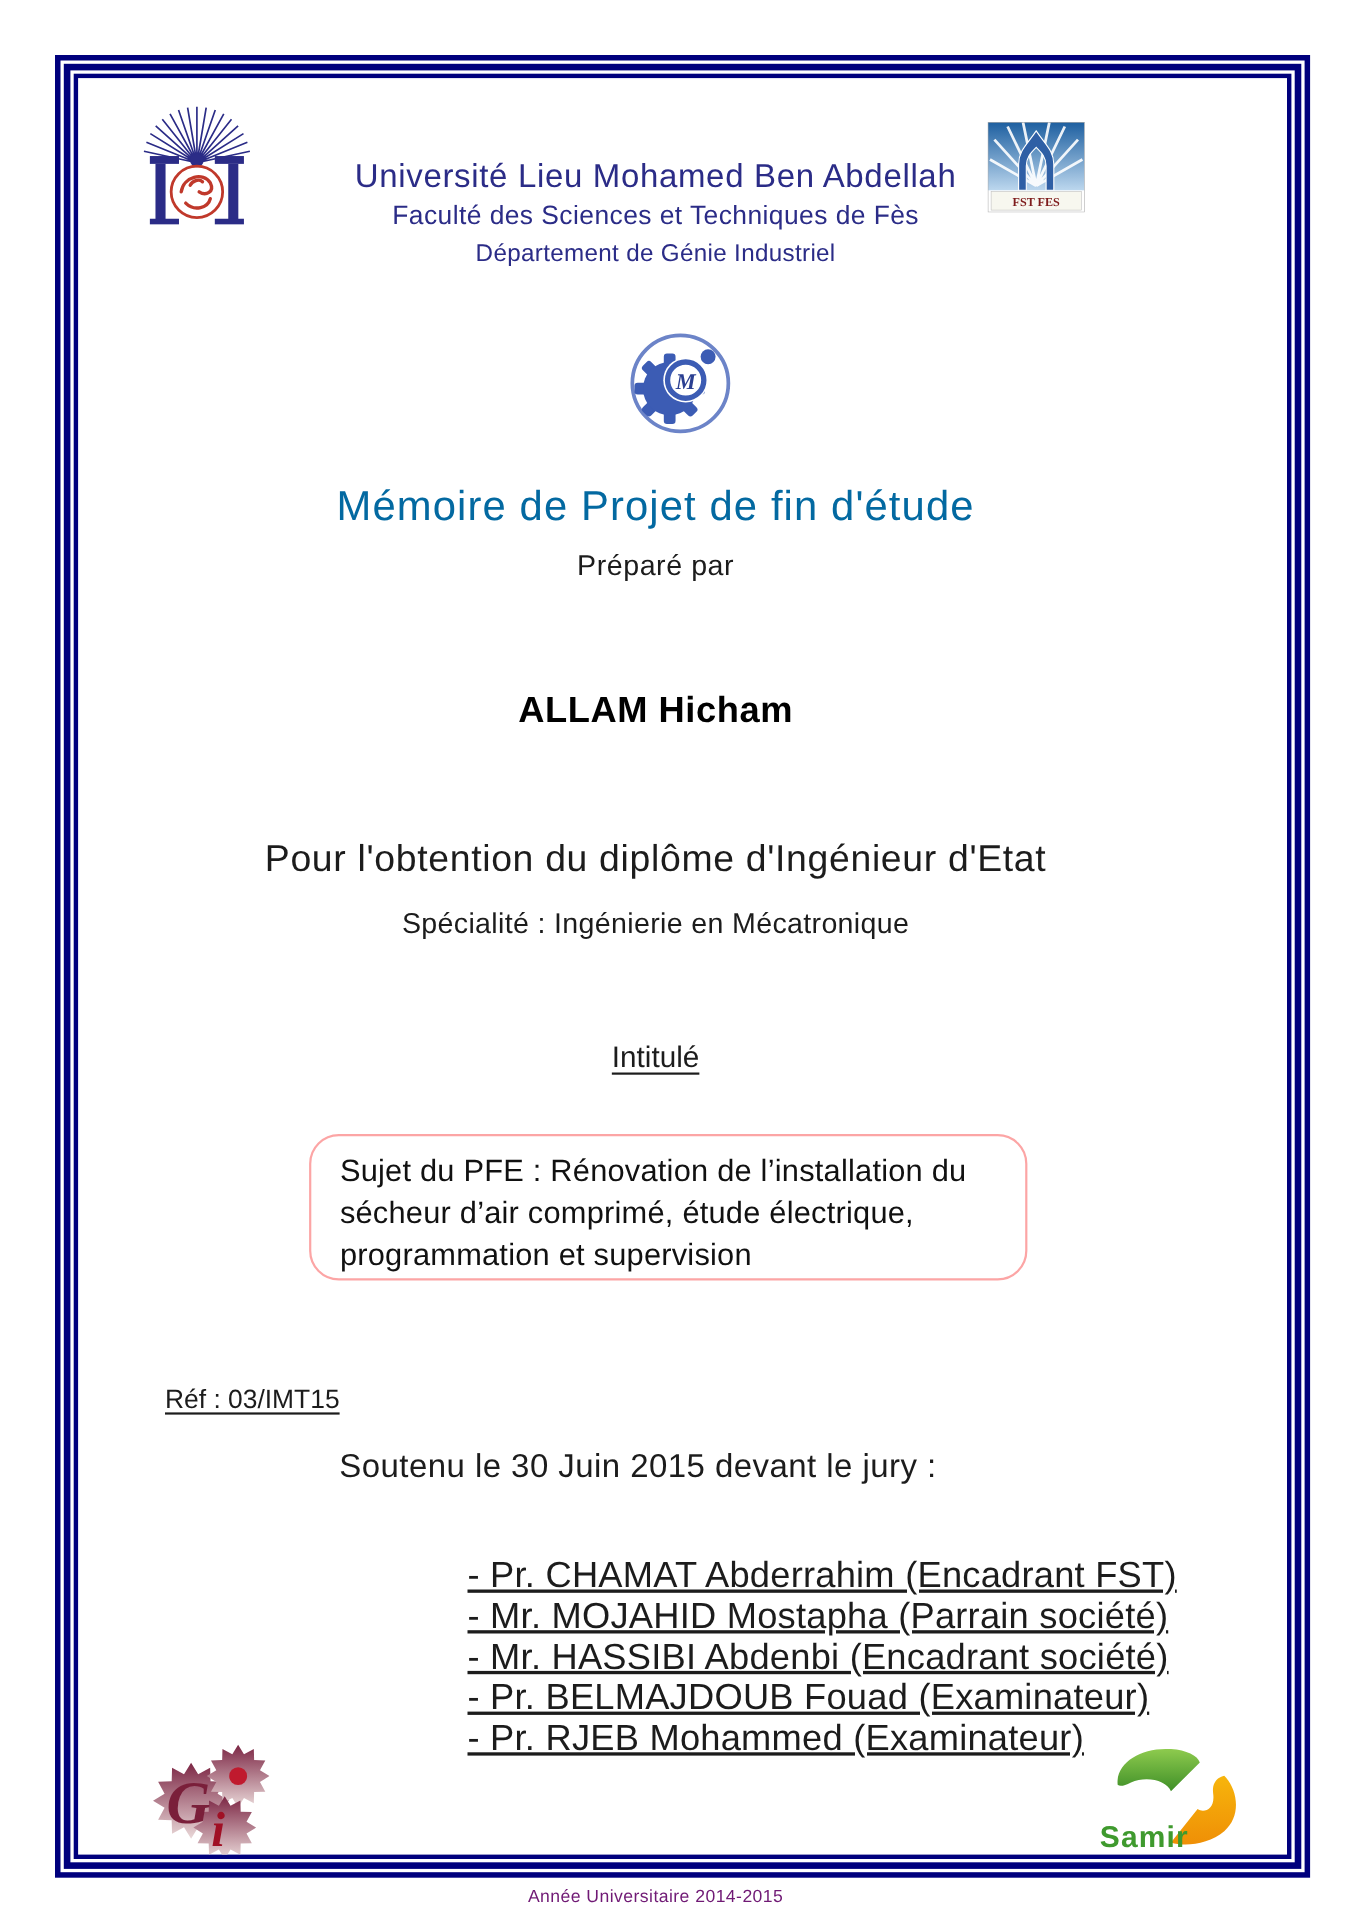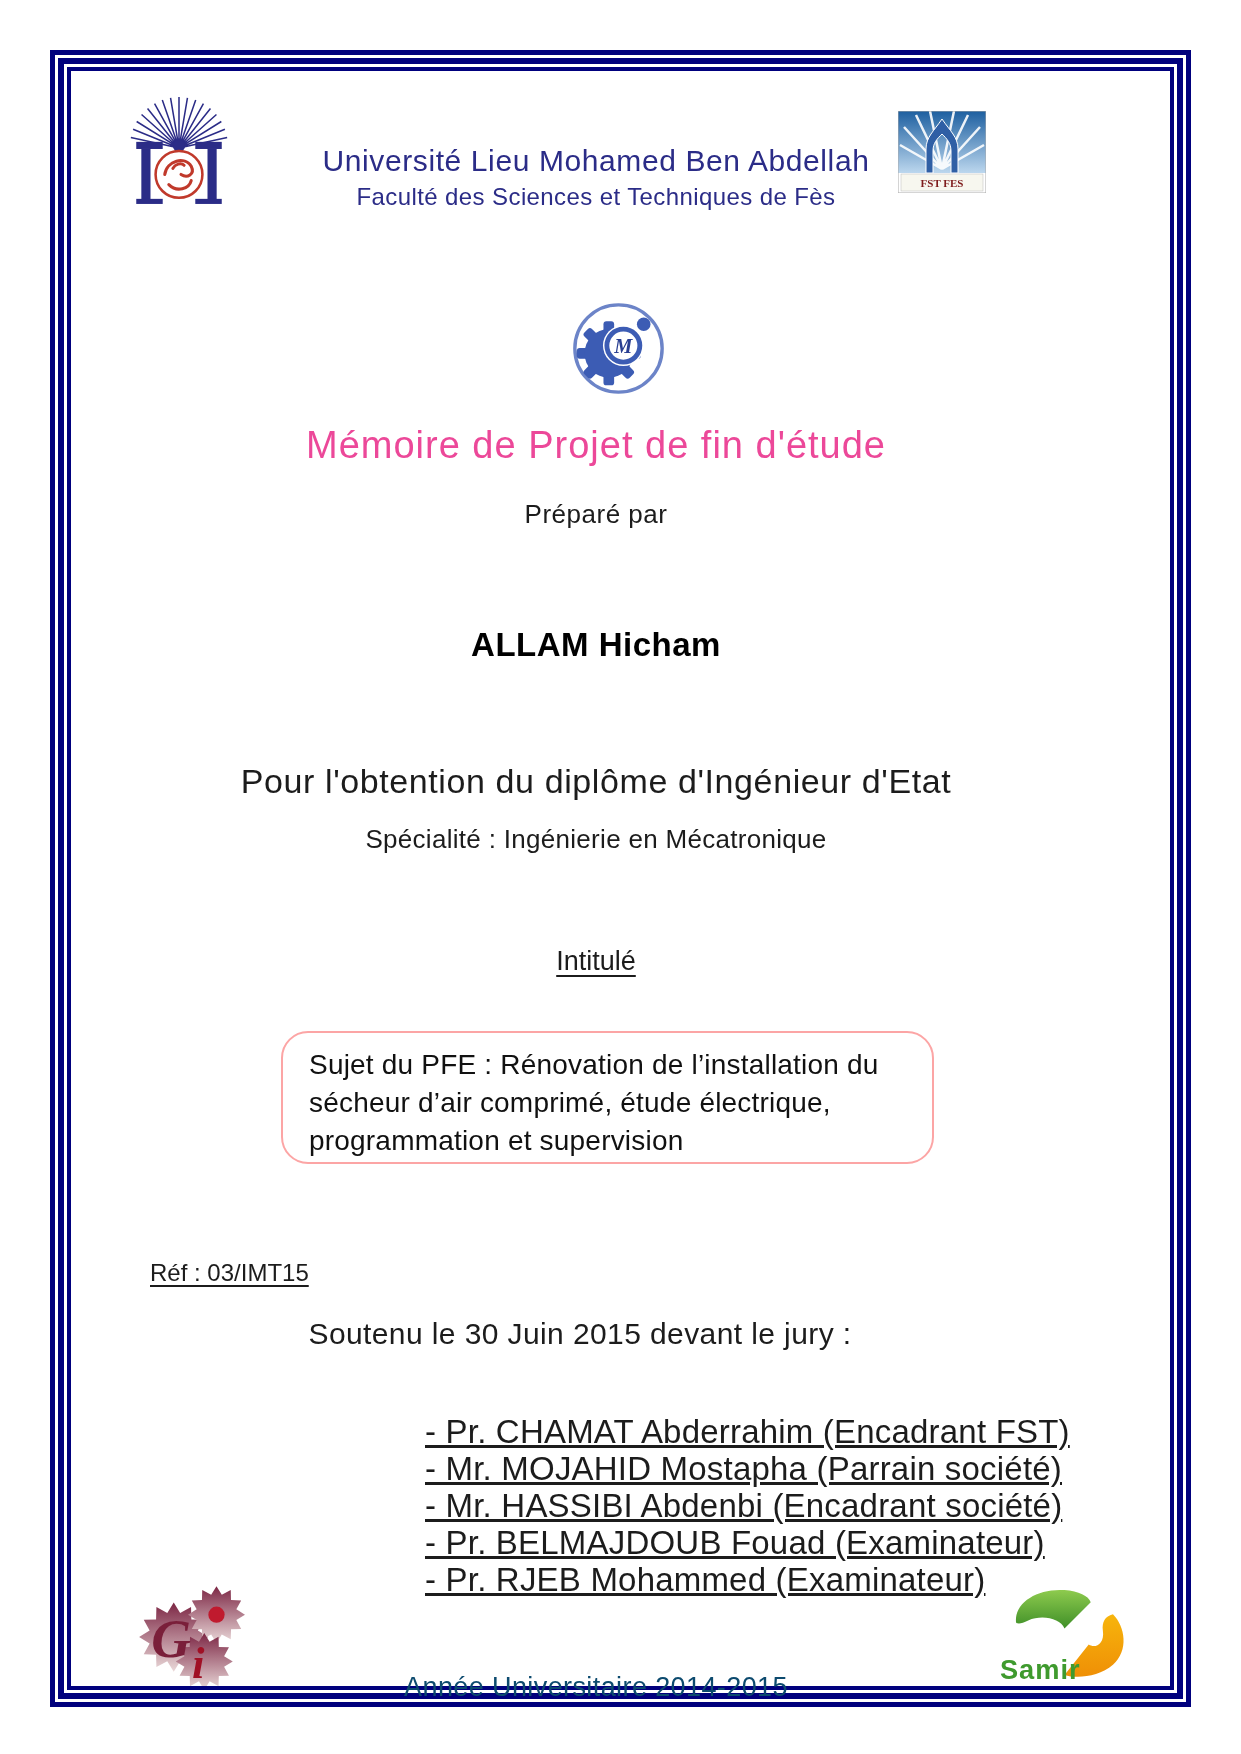--- a/index.html
+++ b/index.html
@@ -22,21 +22,21 @@
 
   .hdr-block{top:143px;color:var(--hdr);line-height:1.18;}
   .hdr-l1{font-size:30px;letter-spacing:.6px;margin-bottom:5px;}
   .hdr-l2{font-size:24px;letter-spacing:.4px;margin-bottom:5px;}
   .hdr-l3{font-size:22px;letter-spacing:.3px;}
 
   .uni-logo{left:128px;top:93px;width:102px;height:114px;}
   .fst-logo{left:898px;top:111px;width:88px;height:82px;}
   .gear-logo{left:570px;top:300px;width:97px;height:97px;}
 
-  .doc-type{top:424px;font-size:38px;letter-spacing:1px;color:#ec4899;}
+  .doc-type{top:440px;font-size:38px;letter-spacing:1px;color:#0369a1;}
   .prepared{top:499px;font-size:26px;letter-spacing:.5px;}
   .author{top:626px;font-size:33px;font-weight:bold;letter-spacing:.5px;color:#000;}
   .purpose{top:762px;font-size:34px;letter-spacing:.6px;}
   .specialty{top:824px;font-size:26px;letter-spacing:.3px;}
   .intitule{top:946px;font-size:27px;}
   .intitule span{text-decoration:underline;text-underline-offset:5px;}
 
   .subject-box{left:281px;top:1031px;width:653px;height:133px;box-sizing:border-box;
                border:2px solid #fca5a5;border-radius:27px;padding:13px 10px 0 26px;
                font-size:28px;line-height:1.36;letter-spacing:.2px;text-align:left;color:#111;}
@@ -45,21 +45,21 @@
   .lieu .u{text-decoration:underline;text-underline-offset:4px;}
   .ref{left:150px;top:1259px;font-size:24px;text-align:left;text-decoration:underline;text-underline-offset:4px;}
 
   .defense{left:65px;top:1317px;width:1030px;text-align:center;font-size:30px;letter-spacing:.4px;}
 
   .jury{left:425px;top:1413px;text-align:left;font-size:33px;line-height:37px;letter-spacing:.2px;text-decoration:underline;}
 
   .gi-logo{left:133px;top:1584px;width:112px;height:102px;}
   .samir-logo{left:991px;top:1580px;width:147px;height:106px;}
 
-  .year{top:1672px;font-size:27px;color:#0c4a6e;letter-spacing:.4px;}
+  .year{top:1716px;font-size:16px;color:#701a75;letter-spacing:.4px;}
 </style>
 </head>
 <body>
 
 <div class="page">
 
   <div class="frame">
     <div class="frame-mid">
       <div class="frame-inner"></div>
     </div>
@@ -80,20 +80,21 @@
       <ellipse cx="50" cy="80" rx="23" ry="23" stroke-width="2.5"></ellipse>
       <path d="M36,80 C38,66 56,62 62,72 C66,80 58,84 52,80" stroke-width="3"></path>
       <path d="M40,90 C48,98 60,94 62,86" stroke-width="3"></path>
       <path d="M44,74 C46,70 52,68 55,71" stroke-width="3"></path>
     </g>
   </svg>
 
   <div class="abs centered hdr-block">
     <div class="hdr-l1">Université Lieu Mohamed Ben Abdellah</div>
     <div class="hdr-l2">Faculté des Sciences et Techniques de Fès</div>
+    <div class="hdr-l3">Département de Génie Industriel</div>
   </div>
 
   <svg class="abs fst-logo" viewBox="0 0 88 82">
     <defs>
       <linearGradient id="fstbg" x1="0" y1="0" x2="0" y2="1">
         <stop offset="0" stop-color="#1d5fa0"></stop>
           <stop offset="1" stop-color="#bcd7ee"></stop>
       </linearGradient>
     </defs>
     <rect x="0" y="0" width="88" height="62" fill="url(#fstbg)"></rect>

